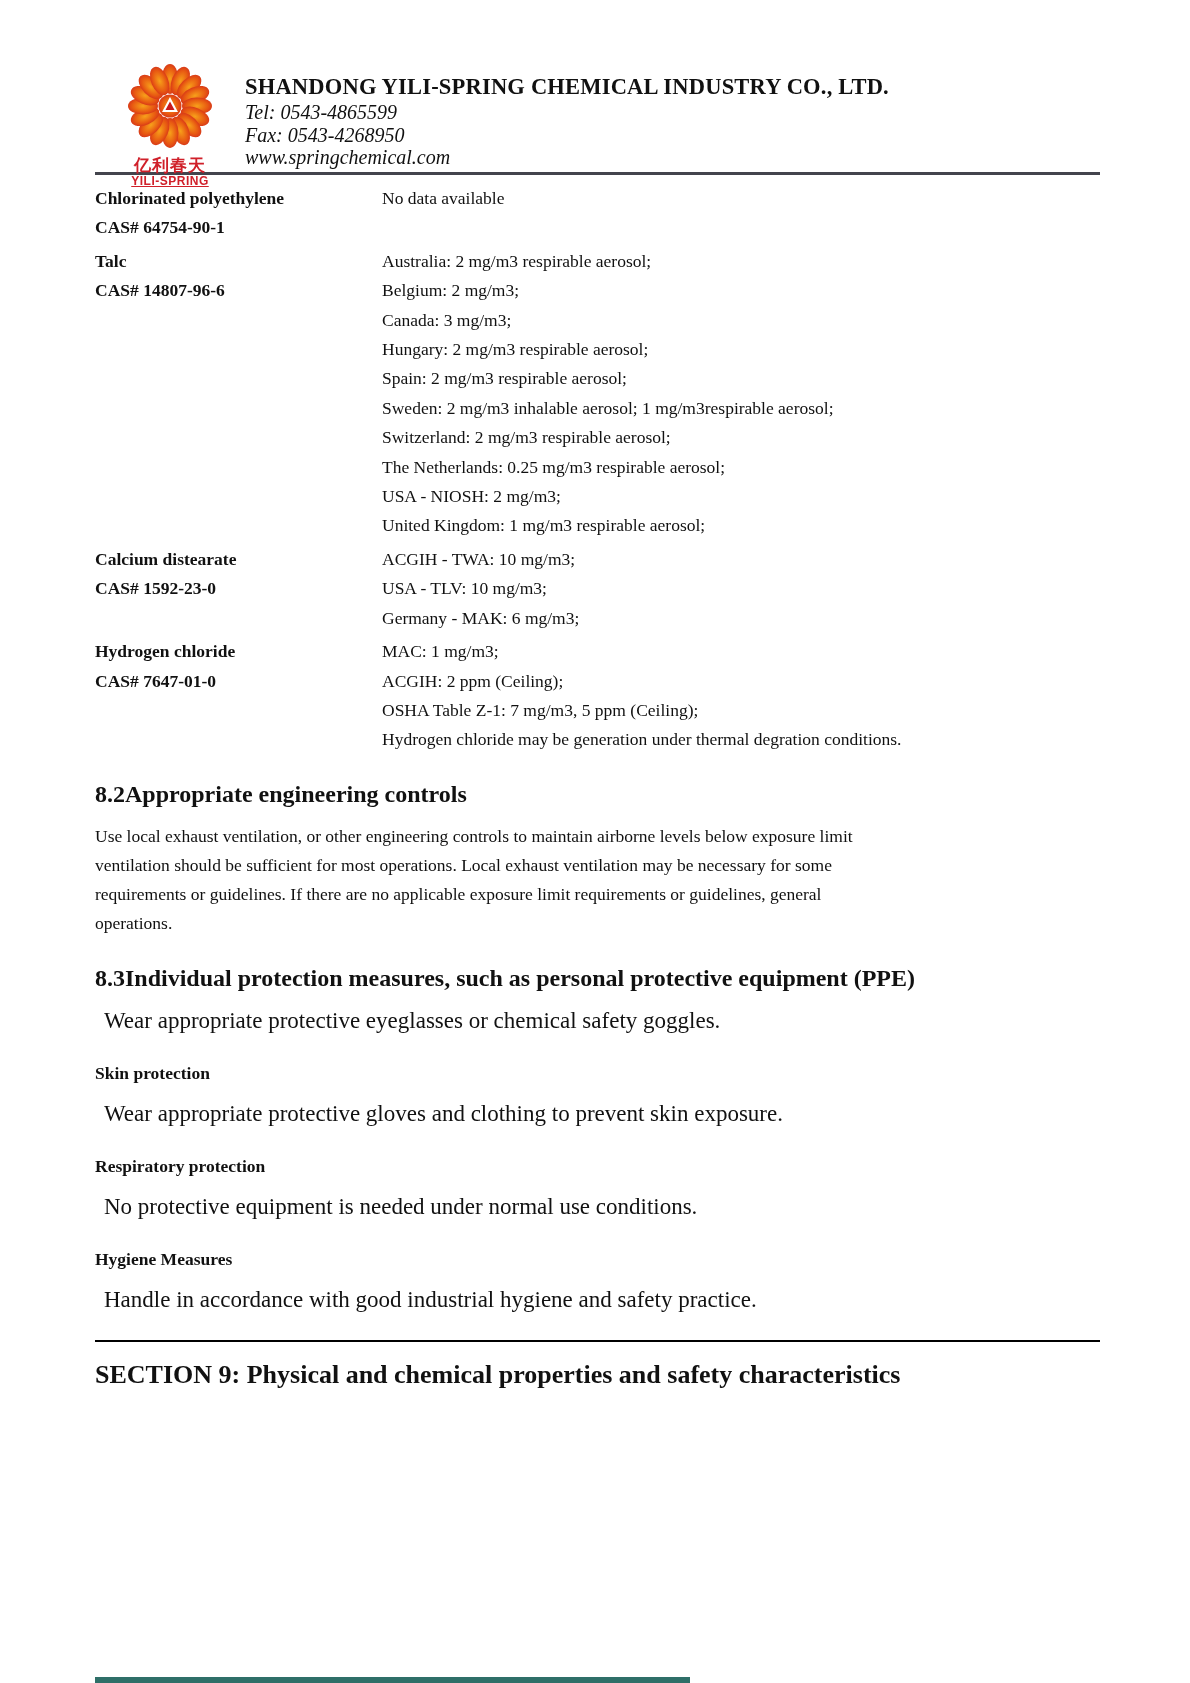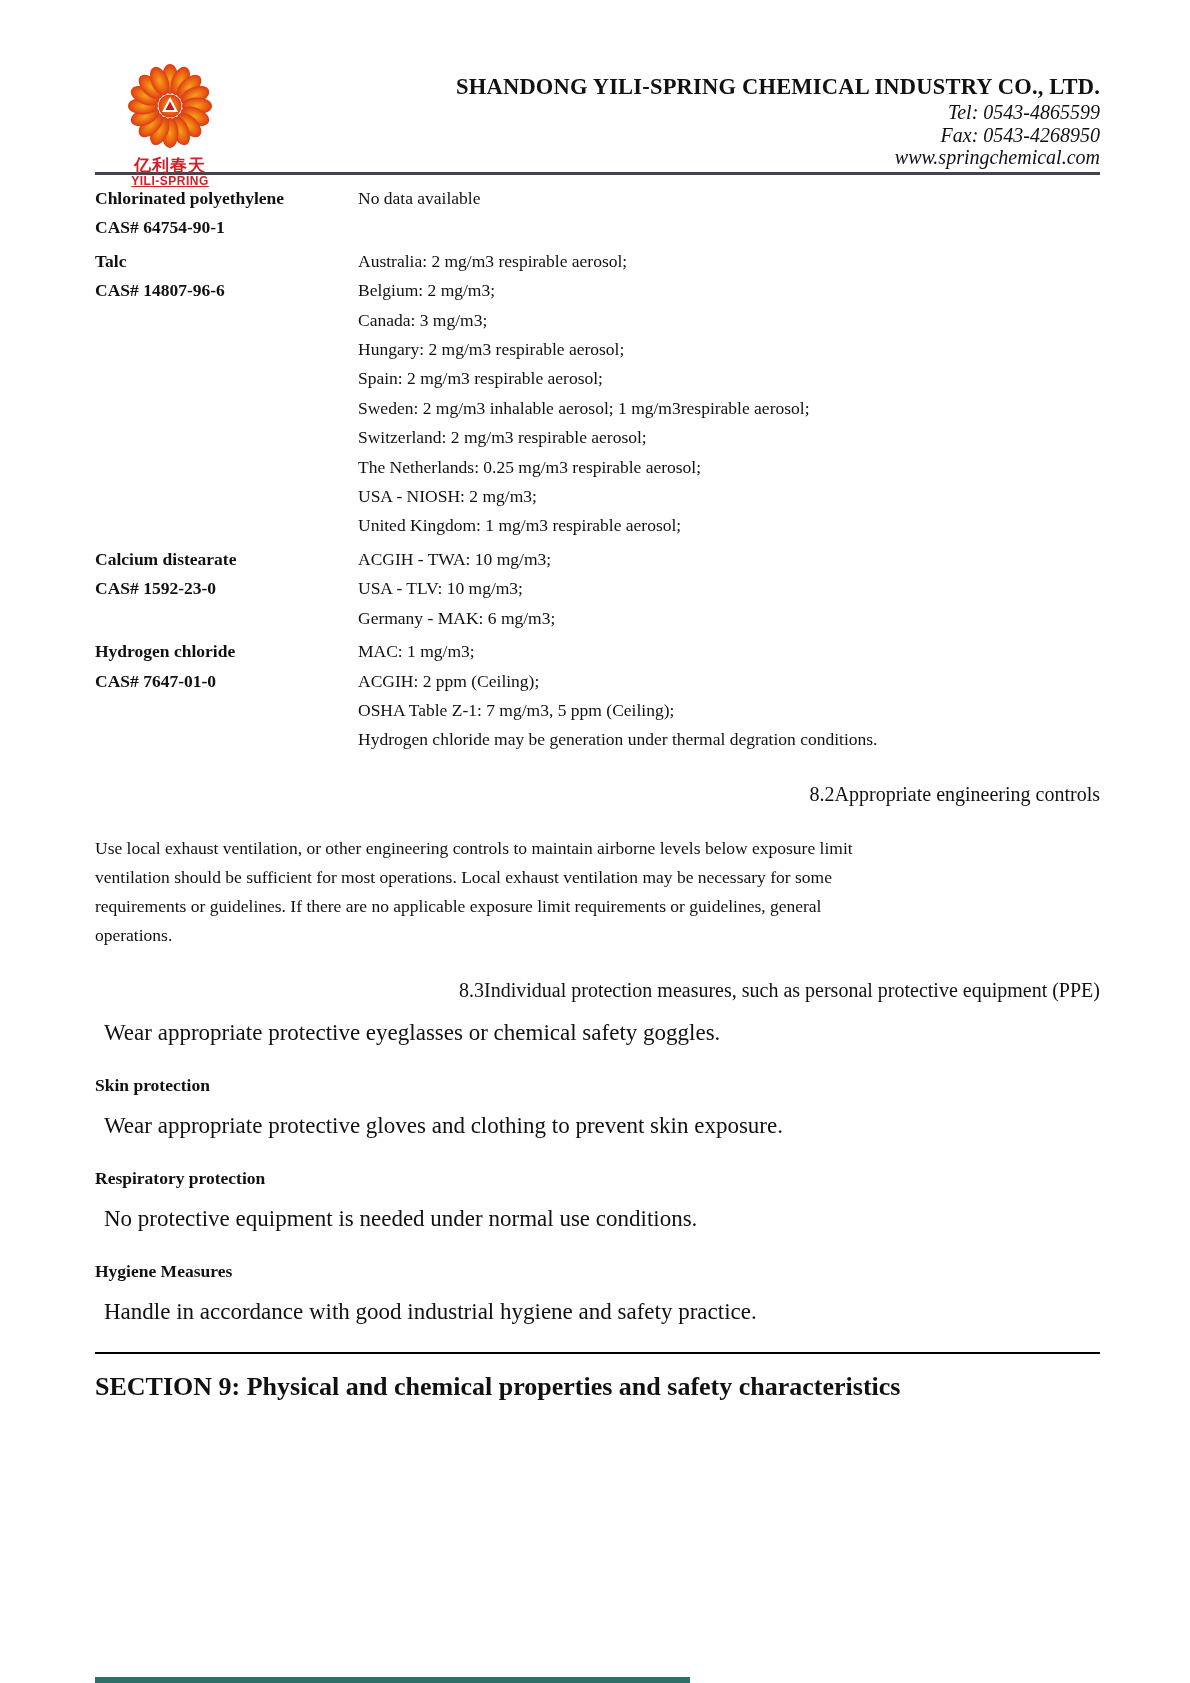--- a/index.html
+++ b/index.html
@@ -7,34 +7,34 @@
     width:1190px;height:1683px;position:relative;overflow:hidden;
     font-family:"Liberation Serif","DejaVu Serif",serif;color:#111;
   }
   .page{position:absolute;left:95px;top:0;width:1005px;}
 
   
   .header{display:flex;align-items:flex-start;padding-top:60px;border-bottom:3px solid #43444d;height:112px;box-sizing:content-box;}
   .logo-block{width:150px;flex:0 0 150px;text-align:center;margin-top:2px;}
   .logo-cn{font-size:17px;font-weight:bold;color:#d0202a;line-height:20px;margin-top:1px;letter-spacing:1px;font-family:"DejaVu Sans",sans-serif;}
   .logo-en{font-size:12px;font-weight:bold;color:#d0202a;line-height:12px;letter-spacing:.5px;font-family:"Liberation Sans",sans-serif;text-decoration:underline;}
-  .head-right{flex:1;text-align:right;padding-top:14px;}
+  .head-right{flex:1;padding-top:14px;}
   .company{font-size:22.5px;font-weight:bold;letter-spacing:.2px;line-height:26px;}
   .contact{font-size:20px;line-height:19.5px;margin-top:3px;font-style:italic;}
 
   
   .exposure{margin-top:9px;}
-  .t-row{display:grid;grid-template-columns:263px 1fr;margin-top:4px;}
+  .t-row{display:grid;grid-template-columns:263px 1fr;margin-top:4px;gap:24px;}
   .t-row:first-child{margin-top:0;}
   .line{font-size:17.5px;line-height:29.4px;}
   .b{font-weight:bold;}
 
   
-  .h2{font-size:20px;font-weight:normal;margin:24px 0 0 0;line-height:30px;text-align:right;}
-  .para{margin-top:25px;}
+  .h2{font-size:24px;font-weight:bold;margin:24px 0 0 0;line-height:30px;}
+  .para{margin-top:13px;}
   .para .pline{font-size:17.5px;line-height:29.2px;}
   .sub-title{font-size:17.5px;font-weight:bold;margin-top:26px;line-height:26px;}
   .sub-text{font-size:23px;margin-top:15px;line-height:26px;margin-left:9px;}
   .rule9{border:none;border-top:2px solid #000;margin:27px 0 0 0;}
   .h9{font-size:26px;font-weight:bold;margin-top:16px;line-height:34px;}
 
   .accent-bar{position:absolute;left:95px;bottom:0;width:595px;height:6px;background:#2e6f68;}
 </style>
 </head>
 <body>

